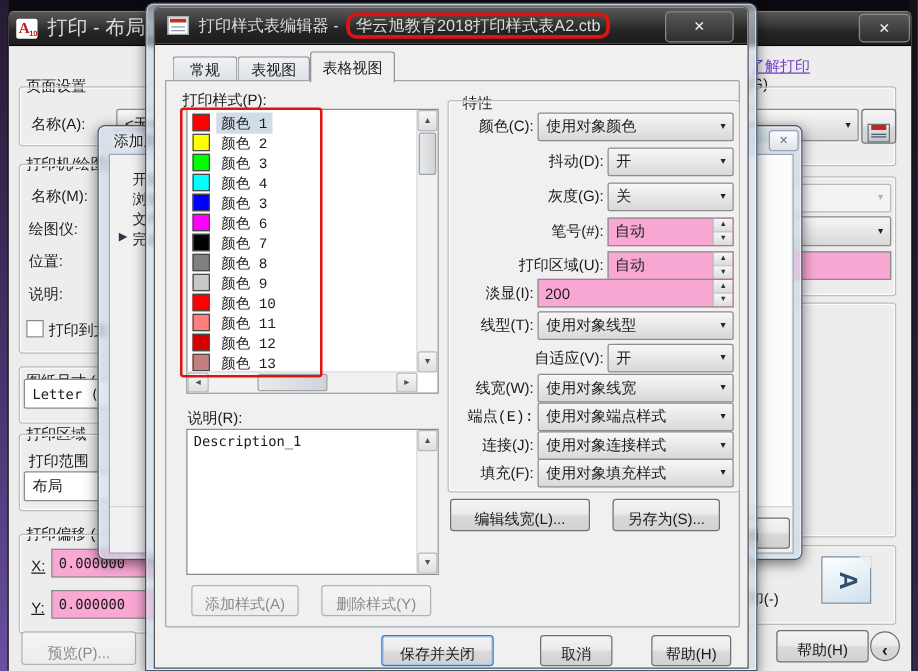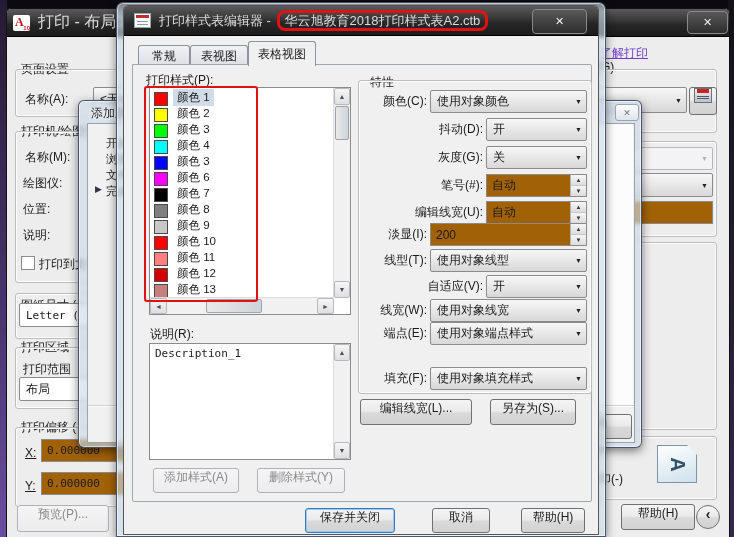--- a/index.html
+++ b/index.html
@@ -18,46 +18,46 @@
   
   .gb{border:1px solid #bdbdbd;border-radius:3px;box-shadow:inset 0 0 0 1px #fdfdfd;}
   .gl{position:absolute;top:-8px;left:8px;padding:0 4px;font-family:Liberation Mono, monospace;} .gl.e{background:#f0f0f0;}
   .dd{background:linear-gradient(180deg,#f7f7f7,#e9e9e9 45%,#d8d8d8);border:1px solid #8b8b8b;
     border-radius:2px;display:flex;align-items:center;overflow:hidden;}
   .dd .ddv{padding-left:6px;white-space:nowrap;flex:1;}
   .dd .arr{width:15px;align-self:stretch;display:flex;align-items:center;justify-content:center;
     font-size:7px;color:#222;}
   .dd.dis{background:#f3f3f3;border-color:#b6babf;}
   .dd.dis .arr{color:#aeb2b6;}
-  .fld{background:#a16207;border:1px solid #8b8b8b;display:flex;align-items:center;overflow:hidden;}
+  .fld{background:#f9a8d4;border:1px solid #8b8b8b;display:flex;align-items:center;overflow:hidden;}
   .fld .spv{padding-left:5px;flex:1;white-space:nowrap;}
   .spb{width:15px;align-self:stretch;display:flex;flex-direction:column;border-left:1px solid #b5b5b5;}
   .spb i{flex:1;font-style:normal;font-size:6px;line-height:6px;display:flex;align-items:center;justify-content:center;
     background:linear-gradient(180deg,#f6f6f6,#dcdcdc);border-bottom:1px solid #c7c7c7;color:#333;}
   .spb i:last-child{border-bottom:none;}
-  .btn{display:flex;align-items:flex-start;justify-content:center;border:1px solid #707070;border-radius:3px;
+  .btn{display:flex;align-items:flex-end;justify-content:center;border:1px solid #707070;border-radius:3px;
     background:linear-gradient(180deg,#f4f4f4,#ebebeb 45%,#d9d9d9 55%,#d2d2d2);cursor:default;white-space:nowrap;}
   .btn.dis{color:#8a8a8a;border-color:#aeb2b7;background:linear-gradient(180deg,#f5f5f5,#ececec);}
   .btn.foc{border-color:#2f7acc;box-shadow:0 0 0 1px #9ec9ea inset;}
   .mono{font-family:"DejaVu Sans Mono","Liberation Mono",monospace;font-size:11px;}
   .mn{text-decoration:underline;}
   .cb{background:#fff;border:1px solid #8b8b8b;width:12px;height:12px;}
   
   .tab{position:absolute;border:1px solid #8f949c;border-bottom:none;border-radius:3px 3px 0 0;
     background:linear-gradient(180deg,#f0f2f5,#dcdfe4);display:flex;align-items:center;justify-content:center;}
   .tab.act{background:#f0f0f0;z-index:3;}
   .panel{position:absolute;border:1px solid #a0a6ad;background:#f0f0f0;border-radius:0 2px 2px 2px;}
   
   .sbv{position:absolute;background:#f1f1f1;border-left:1px solid #dcdcdc;}
   .sbh{position:absolute;background:#f1f1f1;border-top:1px solid #dcdcdc;}
   .sbb{position:absolute;display:flex;align-items:center;justify-content:center;font-size:7px;color:#4a5055;
     background:linear-gradient(180deg,#f6f6f6,#dfdfdf);border:1px solid #b5b9bd;border-radius:2px;}
   .sbt{position:absolute;background:linear-gradient(90deg,#e9e9e9,#cfd4d9);border:1px solid #9da3a9;border-radius:2px;}
   
-  .li{height:16px;display:flex;align-items:flex-end;}
+  .li{height:16px;display:flex;align-items:center;font-family:Liberation Mono, monospace;}
   .sw{width:12px;height:12px;border:1px solid #4a4a4a;margin:0 5px 0 4px;flex:none;}
   .lt{padding:1px 4px;white-space:nowrap;font-size:11.5px;}
   .lt.sel{background:#d0dde9;}
   .prow{position:absolute;left:0;width:100%;height:37px;}
   .plabel{position:absolute;top:3px;white-space:nowrap;}
   
   .acad-ico{width:17px;height:16px;background:#fff;border-radius:2px;position:relative;display:inline-block;}
   .acad-ico b{position:absolute;left:2px;top:0px;color:#c4161c;font-size:12px;font-weight:bold;font-family:"Liberation Serif",serif;}
   .acad-ico s{position:absolute;right:0px;bottom:0px;color:#c4161c;font-size:6px;text-decoration:none;font-weight:bold;}
   .ed-ico{width:15px;height:13px;background:#fff;border:1px solid #9aa;position:relative;}
@@ -368,21 +368,21 @@
           <div class="fld abs" style="left:127px;top:0;width:99px;height:21px;">
             <span class="spv">自动</span>
             <span class="spb">
                 <i>▲</i>
                 <i>▼</i>
               </span>
           </div>
         </div>
 
         <div class="prow" style="top:120px;">
-          <span class="plabel" style="right:108px;">编辑线宽(U):</span>
+          <span class="plabel" style="right:108px;">打印区域(U):</span>
           <div class="fld abs" style="left:127px;top:0;width:99px;height:21px;">
             <span class="spv">自动</span>
             <span class="spb">
                 <i>▲</i>
                 <i>▼</i>
               </span>
           </div>
         </div>
 
         <div class="prow" style="top:142px;">
@@ -414,27 +414,34 @@
 
         <div class="prow" style="top:218px;">
           <span class="plabel" style="right:164px;">线宽(W):</span>
           <div class="dd abs" style="left:71px;top:0;width:155px;height:21px;">
             <span class="ddv">使用对象线宽</span>
             <span class="arr">▼</span>
           </div>
         </div>
 
         <div class="prow" style="top:241px;">
-          <span class="plabel" style="right:164px;">端点(E):</span>
+          <span class="plabel" style="right:164px;font-family:Liberation Mono, monospace;">端点(E):</span>
           <div class="dd abs" style="left:71px;top:0;width:155px;height:21px;">
             <span class="ddv">使用对象端点样式</span>
             <span class="arr">▼</span>
           </div>
         </div>
 
+        <div class="prow" style="top:264px;">
+          <span class="plabel" style="right:164px;">连接(J):</span>
+          <div class="dd abs" style="left:71px;top:0;width:155px;height:21px;">
+            <span class="ddv">使用对象连接样式</span>
+            <span class="arr">▼</span>
+          </div>
+        </div>
 
         <div class="prow" style="top:286px;">
           <span class="plabel" style="right:164px;">填充(F):</span>
           <div class="dd abs" style="left:71px;top:0;width:155px;height:21px;">
             <span class="ddv">使用对象填充样式</span>
             <span class="arr">▼</span>
           </div>
         </div>
       </div>
 

